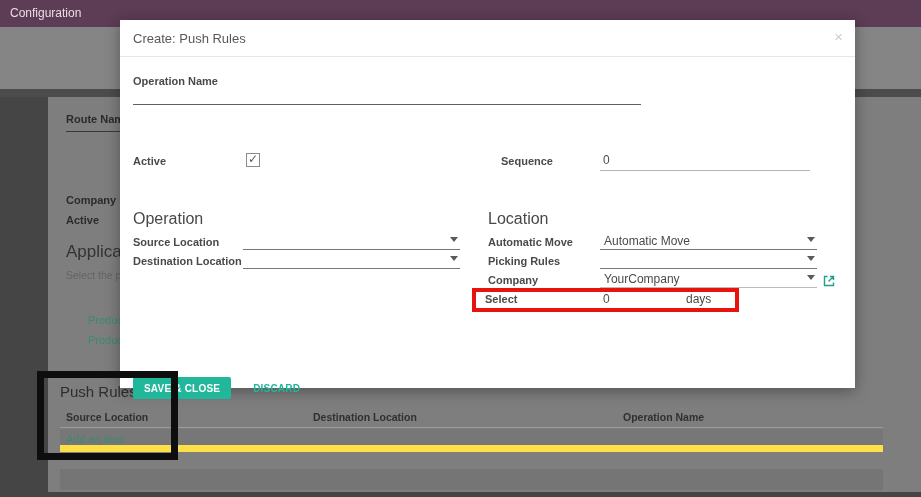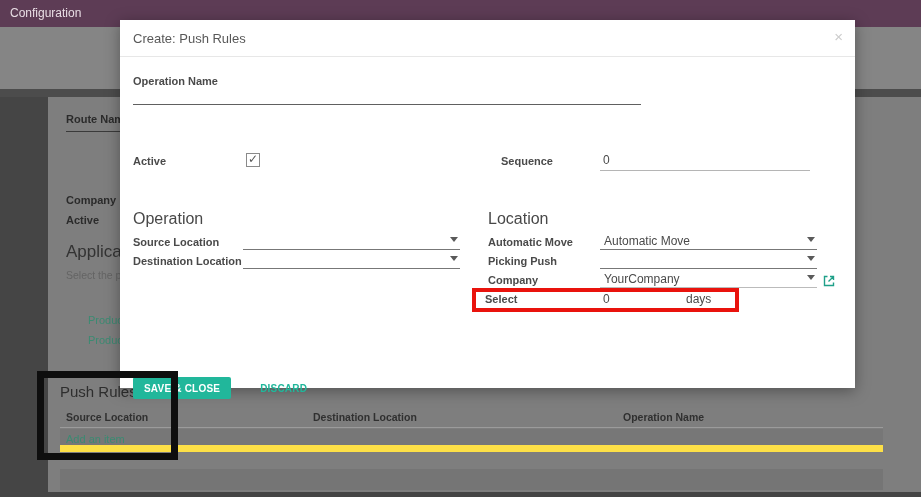--- a/index.html
+++ b/index.html
@@ -38,21 +38,21 @@
   .m-line { position:absolute; border-bottom:1px solid #606060; }
   .m-field { position:absolute; height:17px; border-bottom:1px solid #777777; font-size:12px; color:#4a4a4a; cursor:pointer; }
   .m-field .val { position:absolute; left:4px; top:1px; white-space:nowrap; }
   .m-caret { position:absolute; right:2px; top:4px; width:0; height:0; border-left:4px solid transparent; border-right:4px solid transparent; border-top:5px solid #5a5a5a; }
   .m-input-val { position:absolute; font-size:12px; color:#4a4a4a; }
   .checkbox { position:absolute; width:14px; height:14px; border:1px solid #8a8a8a; background:#fff; cursor:pointer; }
   .checkbox .mark { position:absolute; left:1px; top:-2px; font-size:12px; color:#555555; font-weight:bold; }
   .ext-link { position:absolute; cursor:pointer; }
 
   .m-footer { position:absolute; left:13px; top:356px; height:24px; display:flex; align-items:center; }
-  .btn { height:22px; padding:0 11px; background:#21b79b; color:#ffffff; font-size:10px; font-weight:bold; border:none; border-radius:2px; margin-right:23px; cursor:pointer; font-family:inherit; letter-spacing:.2px; }
+  .btn { height:22px; padding:0 11px; background:#21b79b; color:#ffffff; font-size:10px; font-weight:bold; border:none; border-radius:2px; margin-right:16px; cursor:pointer; font-family:inherit; letter-spacing:.2px; }
   .btn-link { background:none; color:#21b79b; border:none; font-size:10px; font-weight:bold; margin-left:6px; cursor:pointer; font-family:inherit; letter-spacing:.2px; }
 
   
   .anno-red { position:absolute; left:472px; top:288px; width:267px; height:24px; border:4px solid #e9130d; z-index:40; pointer-events:none; }
   .anno-black { position:absolute; left:37px; top:371px; width:141px; height:89px; border:7px solid #0e0e0e; z-index:50; pointer-events:none; }
 </style>
 </head>
 <body>
 
 <div id="app">
@@ -112,21 +112,21 @@
       <span class="val"></span>
       <span class="m-caret"></span>
     </div>
 
     <div class="m-h" style="left:368px; top:190px;">Location</div>
     <div class="m-label" style="left:368px; top:216px;">Automatic Move</div>
     <div class="m-field" style="left:480px; top:213px; width:217px;">
       <span class="val">Automatic Move</span>
       <span class="m-caret"></span>
     </div>
-    <div class="m-label" style="left:368px; top:235px;">Picking Push</div>
+    <div class="m-label" style="left:368px; top:235px;">Picking Rules</div>
     <div class="m-field" style="left:480px; top:232px; width:217px;">
       <span class="val"></span>
       <span class="m-caret"></span>
     </div>
     <div class="m-label" style="left:368px; top:254px;">Company</div>
     <div class="m-field" style="left:480px; top:251px; width:217px; border-color:#bbbbbb;">
       <span class="val">YourCompany</span>
       <span class="m-caret"></span>
     </div>
     <span class="ext-link" style="left:703px; top:253px;">

